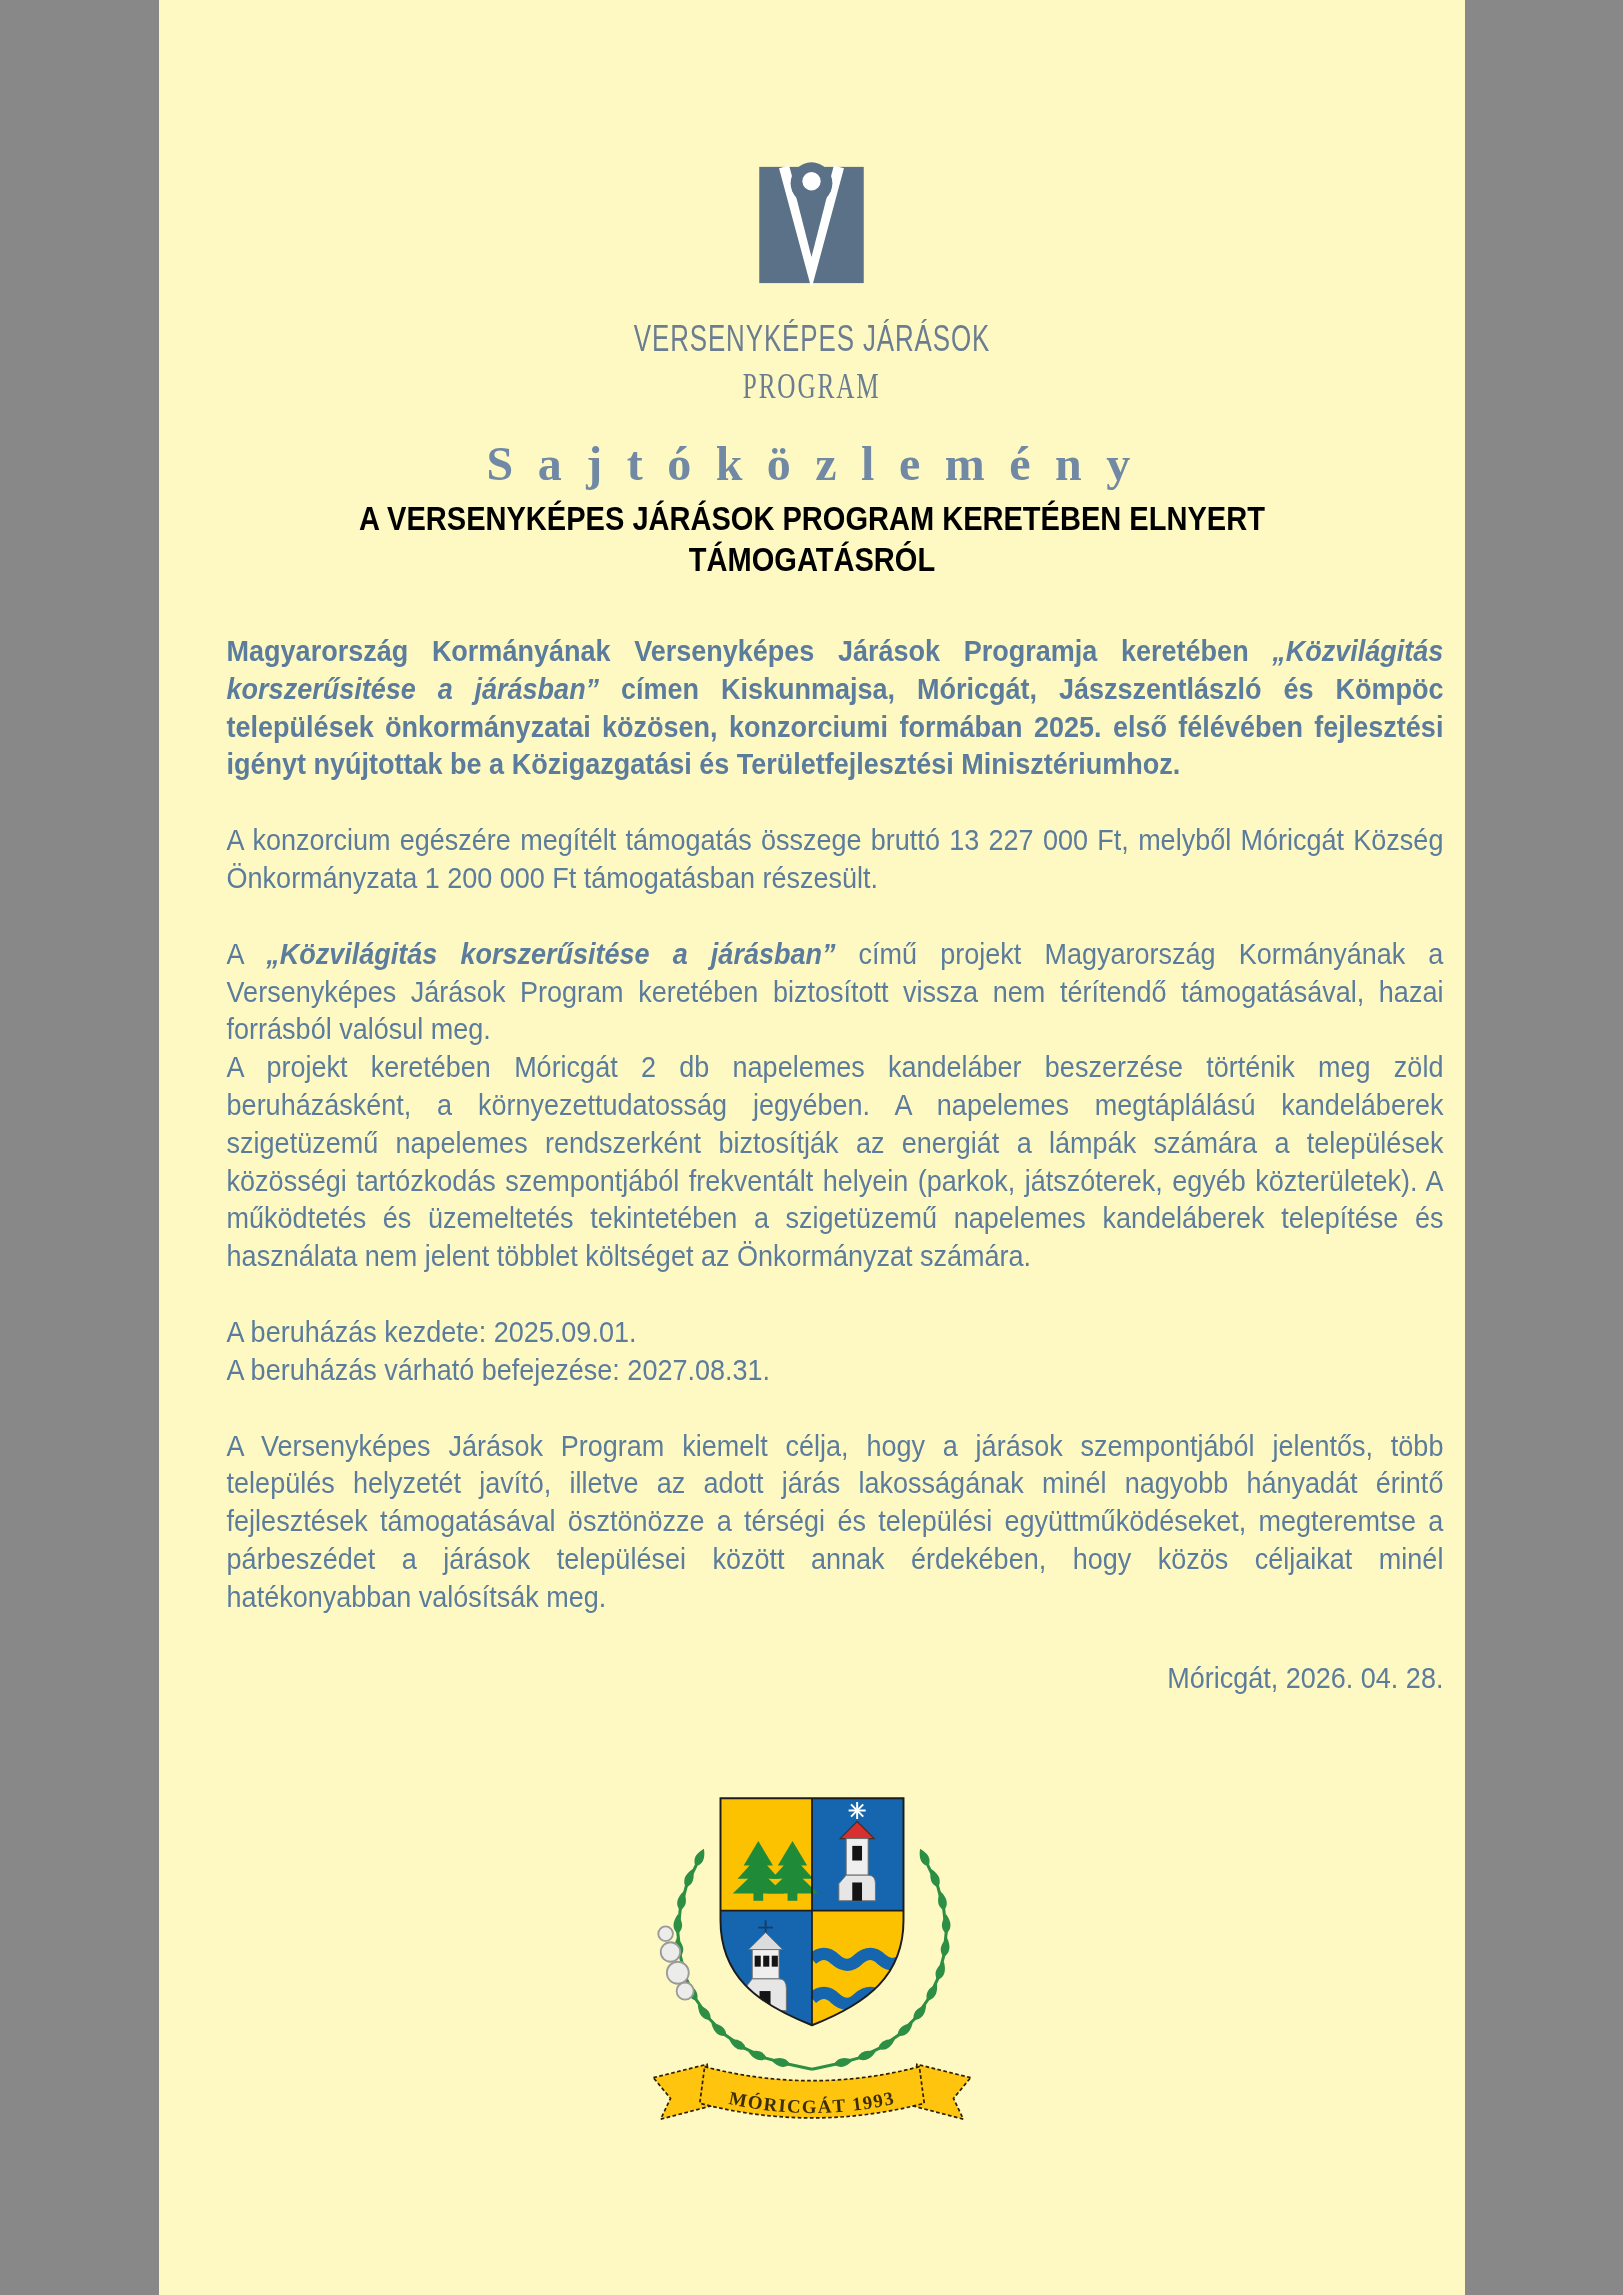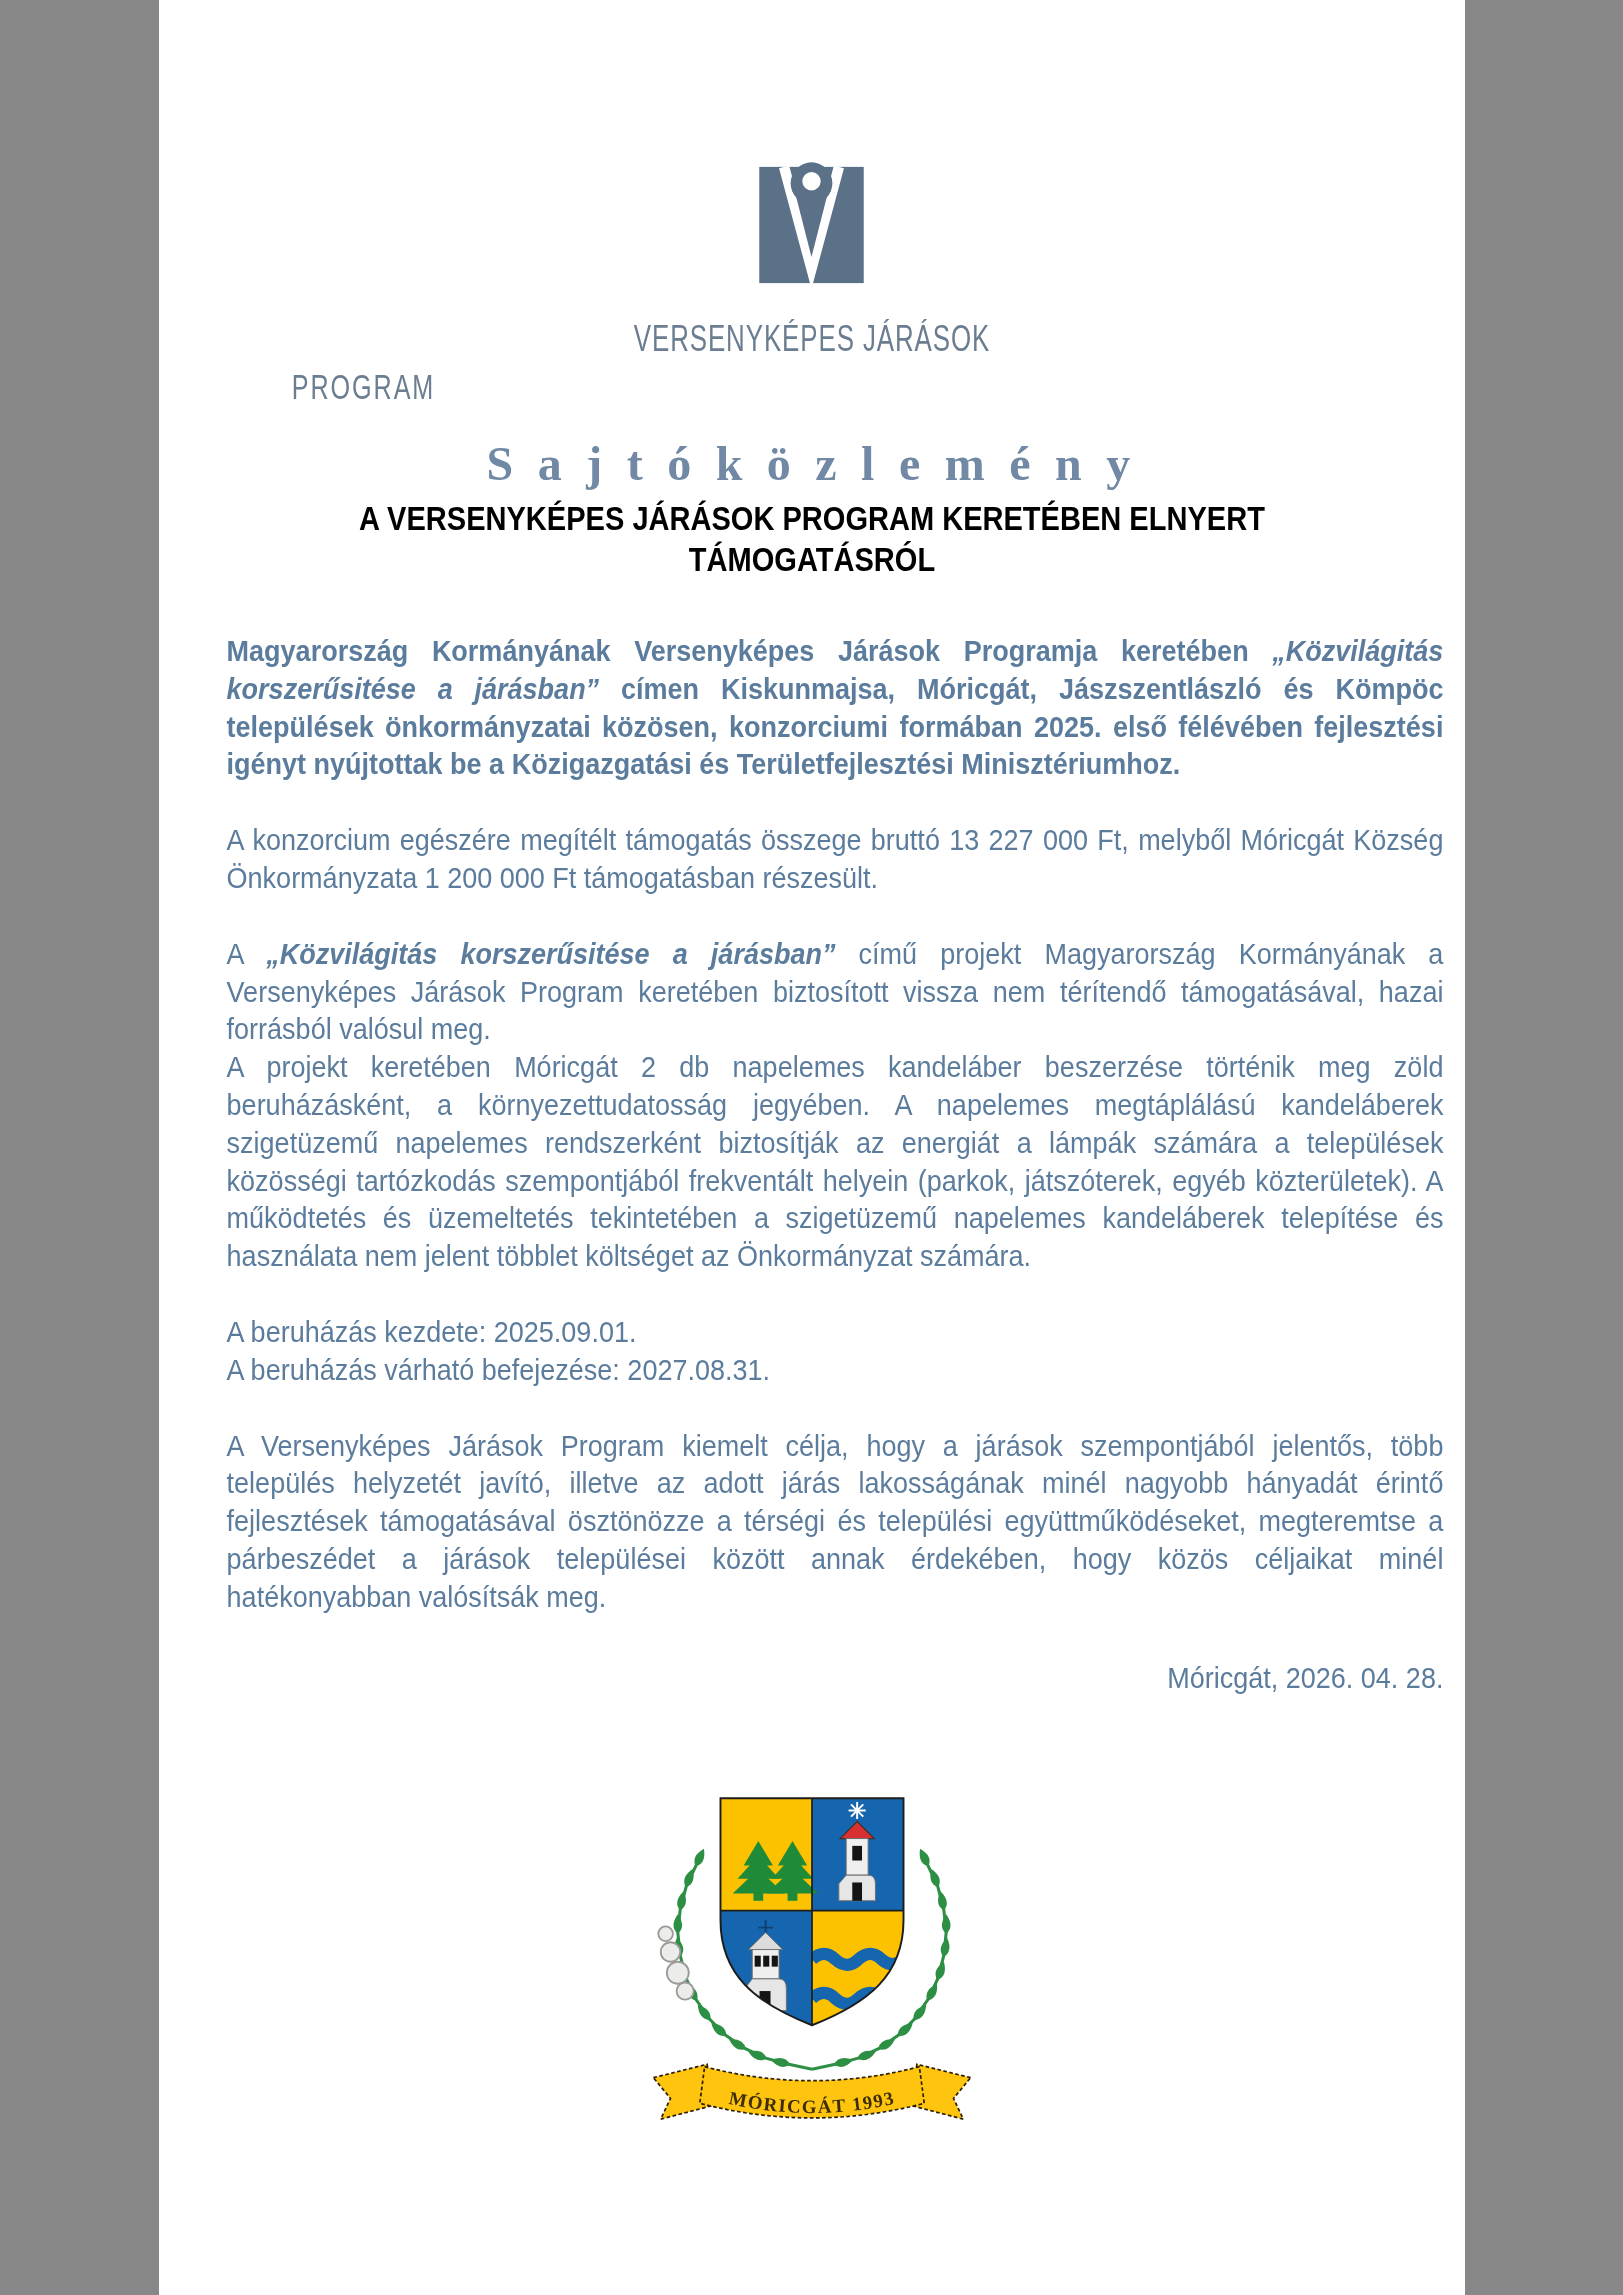--- a/index.html
+++ b/index.html
@@ -1,29 +1,29 @@
 <!DOCTYPE html>
 <html lang="hu" style="font-size:10.5px"><head>
 <meta charset="utf-8">
 <style>
   html,body{margin:0;padding:0;background:#888;}
   .page{
-    width:1306px;height:2295px;background:#ffffff;position:relative;
+    width:1306px;height:2295px;background:#fef9c3;position:relative;
     margin:0 auto;font-family:"Liberation Sans",sans-serif;overflow:hidden;
     box-sizing:border-box;padding-top:147px;
   }
   
   .logo-wrap{text-align:center;}
   .logo-wordmark{
     margin-top:30px;text-align:center;color:#6b7d90;
     font-size:37px;letter-spacing:1.3px;font-weight:400;
     transform:scaleX(0.70);transform-origin:50% 50%;white-space:nowrap;
   }
   .program-row{
-    margin-top:6.5px;display:flex;align-items:center;
+    margin-top:6.5px;display:flex;justify-content:center;align-items:center;font-family:Liberation Serif, serif;
   }
   .flag{width:105px;height:26px;display:inline-block;}
   .flag .s1{height:8.5px;background:#e23b3c;}
   .flag .s2{height:7.9px;background:#ffffff;}
   .flag .s3{height:8.5px;background:#2ea14d;}
   .program-label{
     color:#6b7d90;font-size:35px;letter-spacing:2.6px;font-weight:400;
     transform:scaleX(0.72);transform-origin:50% 50%;white-space:nowrap;
   }
   

